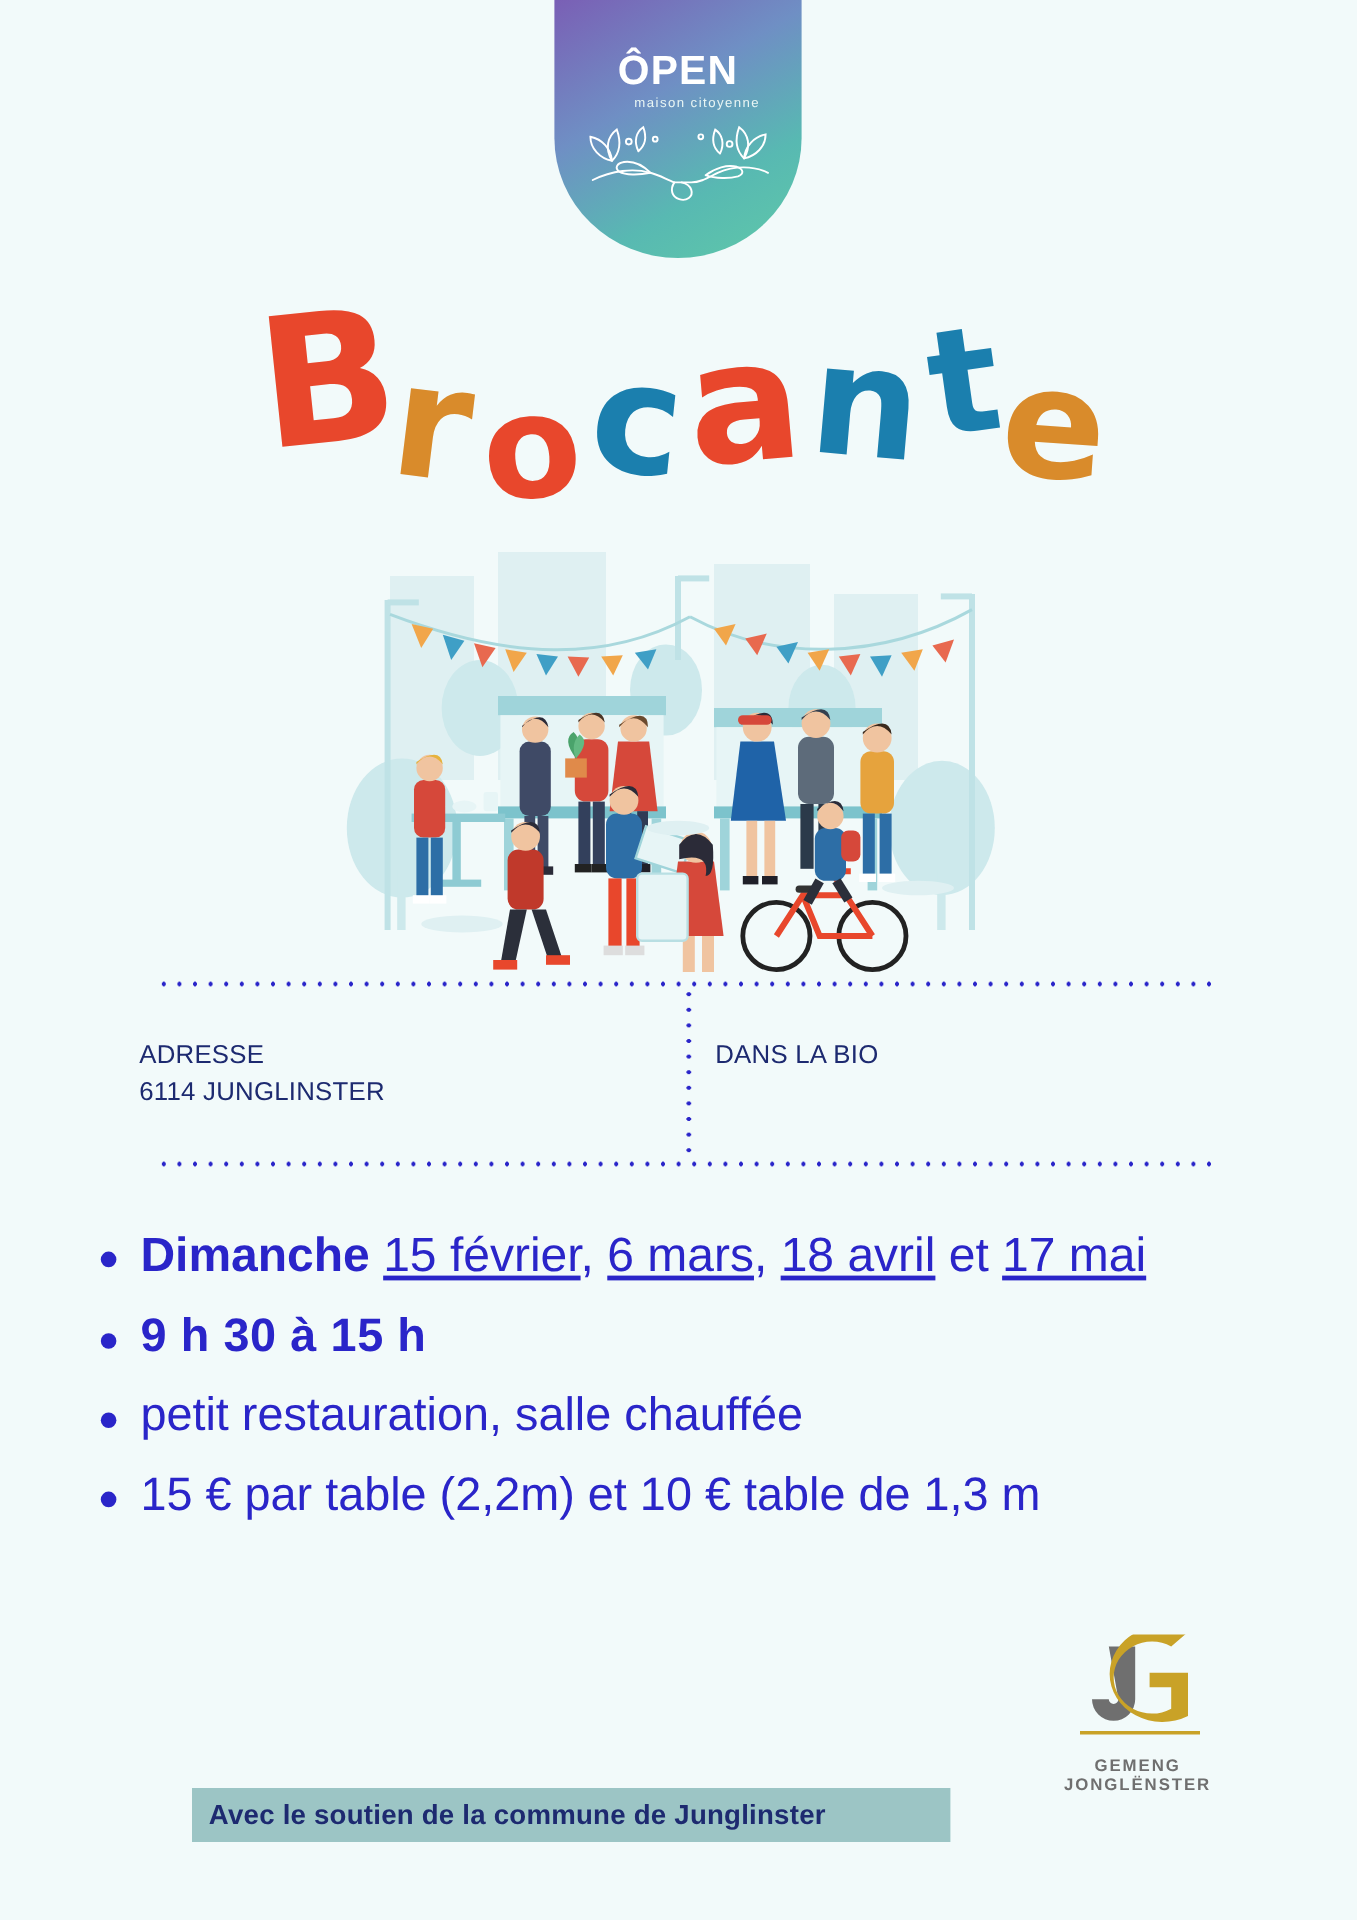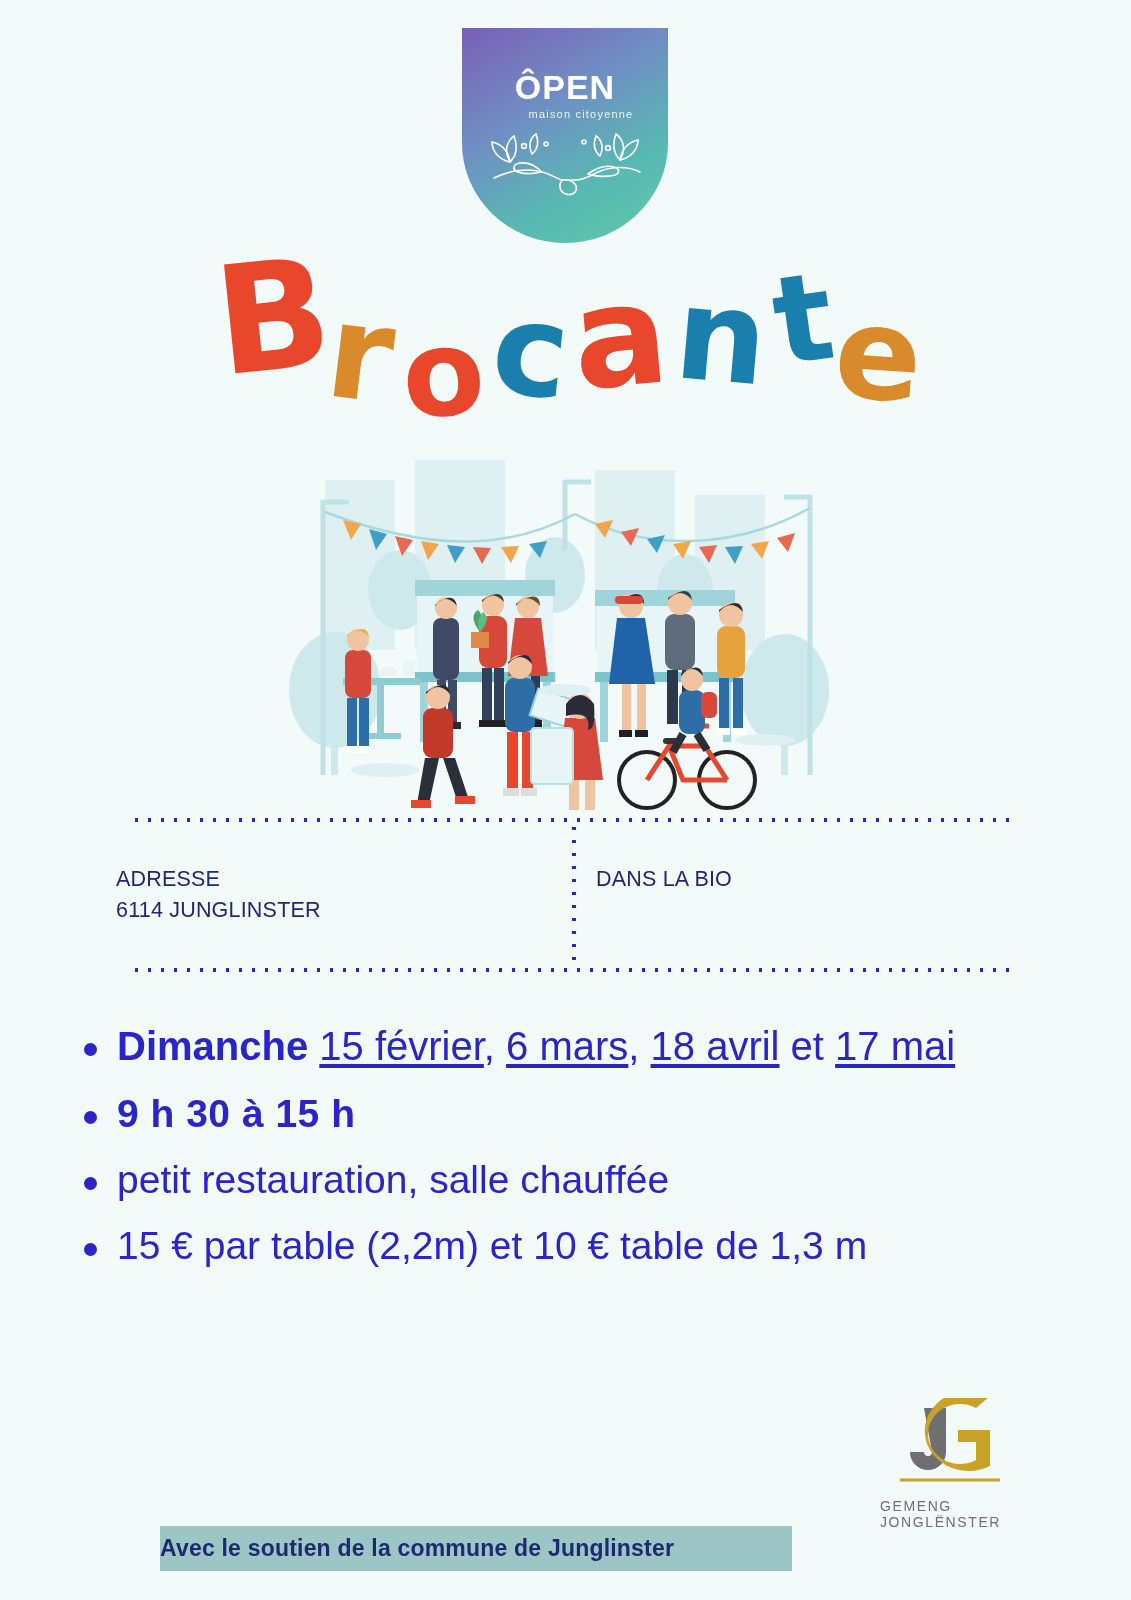--- a/index.html
+++ b/index.html
@@ -21,21 +21,20 @@
   .logo-badge {
     position: absolute;
     left: 462px;
     top: 0;
     width: 206px;
     height: 215px;
     border-bottom-left-radius: 103px 100px;
     border-bottom-right-radius: 103px 100px;
     background: linear-gradient(150deg, #7a5fb5 0%, #6f8fc4 38%, #58b9b2 70%, #5fc9a8 100%);
     overflow: hidden;
-    margin-top: 28px;
   }
   .logo-badge .open-word {
     position: absolute;
     top: 40px;
     left: 0;
     width: 100%;
     text-align: center;
     color: #ffffff;
     font-size: 34px;
     font-weight: bold;
@@ -166,36 +165,36 @@
   
   .support-chip {
     position: absolute;
     left: 160px;
     top: 1490px;
     width: 632px;
     height: 45px;
     background: #9cc5c5;
     display: flex;
     align-items: center;
-    padding-left: 0;
-    margin-top: 36px;
+    padding-left: 14px;
   }
   .support-chip span {
     color: #1d2a70;
     font-size: 23px;
     font-weight: bold;
     letter-spacing: 0.2px;
   }
   .gemeng {
     position: absolute;
     left: 880px;
-    top: 1398px;
+    top: 1362px;
     width: 136px;
     height: 160px;
-    text-align: left;
+    text-align: center;
+    font-weight: bold;
   }
   .gemeng .mark { width: 136px; height: 92px; }
   .gemeng .l1, .gemeng .l2 {
     color: #6f6f6f;
     font-size: 14px;
     letter-spacing: 1.6px;
   }
   .gemeng .l1 { margin-top: 4px; }
 </style>
 </head>

